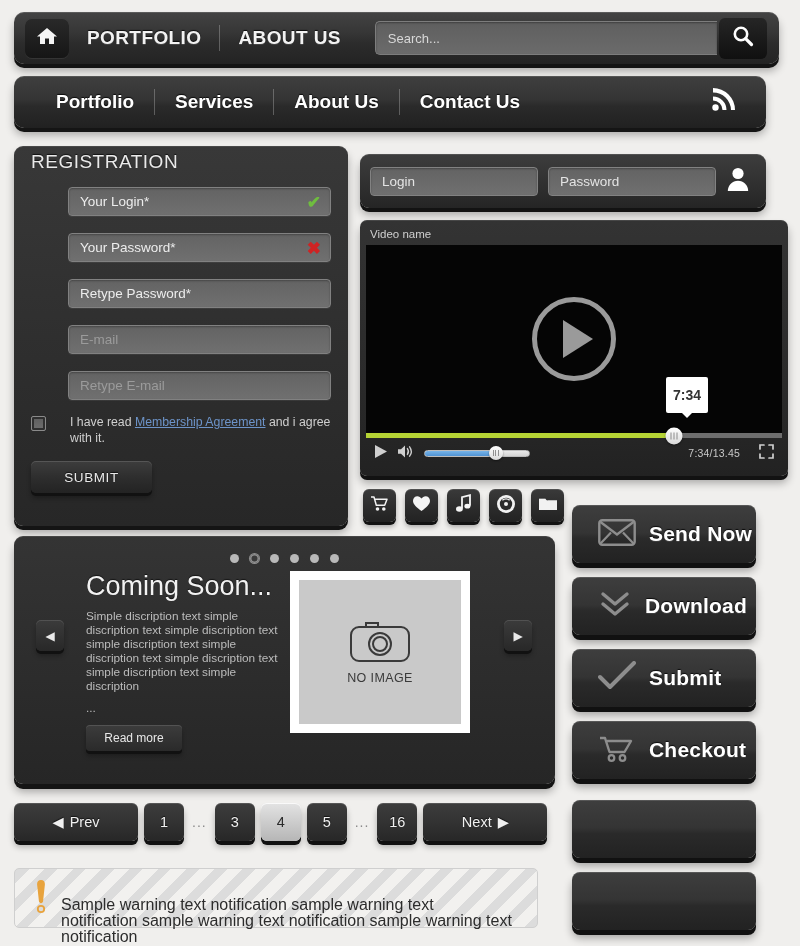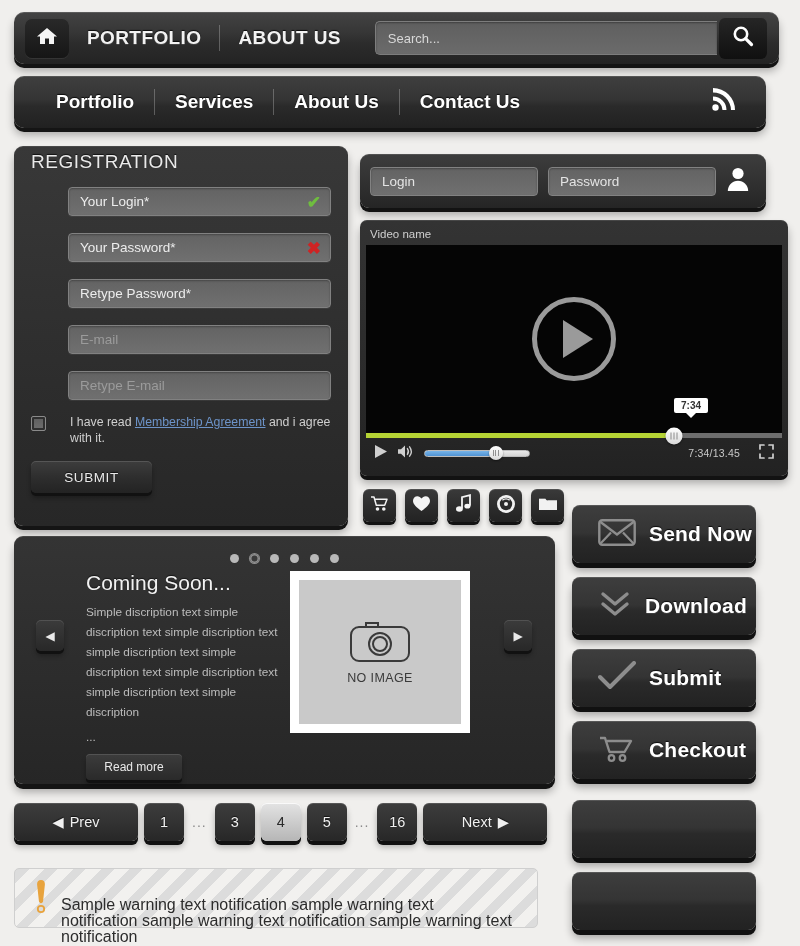--- a/index.html
+++ b/index.html
@@ -140,22 +140,22 @@
     width: 84px; height: 84px; border-radius: 50%; border: 5px solid #9a9a9a;
     display: flex; align-items: center; justify-content: center;
   }
   .play-tri {
     width: 0; height: 0; margin-left: 8px;
     border-left: 30px solid #9a9a9a;
     border-top: 19px solid transparent; border-bottom: 19px solid transparent;
   }
   .tooltip {
     position: absolute; right: 74px; bottom: 20px;
-    background: #fff; color: #333; font-size: 10px; font-weight: bold;
-    padding: 2px 7px; border-radius: 2px;
+    background: #fff; color: #333; font-size: 14px; font-weight: bold;
+    padding: 10px 7px; border-radius: 2px;
   }
   .tooltip::after {
     content: ""; position: absolute; left: 50%; bottom: -5px; transform: translateX(-50%);
     border-left: 5px solid transparent; border-right: 5px solid transparent;
     border-top: 5px solid #fff;
   }
   .progress {
     position: relative; height: 5px; background: #6d6d6d; margin-top: 0;
   }
   .progress-fill { height: 100%; background: #b5d334; width: 74%; }
@@ -217,24 +217,24 @@
     border-radius: 9px;
     background: linear-gradient(180deg,#343434 0%,#2d2d2d 50%,#262626 100%);
     box-shadow: 0 5px 0 #141414, 0 8px 9px rgba(0,0,0,.3), inset 0 1px 0 rgba(255,255,255,.09);
   }
   .dots { display: flex; gap: 11px; justify-content: center; padding-top: 18px; }
   .dot { width: 9px; height: 9px; border-radius: 50%; background: #b9b9b9; }
   .dot.active { background: #3a3a3a; box-shadow: inset 0 0 0 1.5px #8e8e8e, 0 0 0 1px #8e8e8e; }
   .slide-body { display: flex; padding: 8px 0 0 0; }
   .slide-left { width: 270px; padding-left: 72px; }
   .coming {
-    color: #f2f2f2; font-size: 21px; font-weight: normal; margin-bottom: 7px;
+    color: #f2f2f2; font-size: 27px; font-weight: normal; margin-bottom: 7px;
     text-shadow: 0 -1px 1px rgba(0,0,0,.6);
   }
-  .desc { color: #bcbcbc; font-size: 11.8px; line-height: 20px; }
+  .desc { color: #bcbcbc; font-size: 11.8px; line-height: 14px; }
   .ellipsis { color: #bcbcbc; font-size: 11.8px; margin-top: 8px; }
   .readmore {
     margin-top: 10px; width: 96px; height: 26px; border-radius: 4px;
     background: linear-gradient(180deg,#3c3c3c,#2a2a2a);
     box-shadow: 0 3px 0 #111, 0 5px 5px rgba(0,0,0,.3), inset 0 1px 0 rgba(255,255,255,.12);
     color: #e8e8e8; font-size: 12px;
     display: flex; align-items: center; justify-content: center;
   }
   .noimage-frame {
     margin-left: 6px; width: 180px; height: 162px; background: #fff; padding: 9px;

